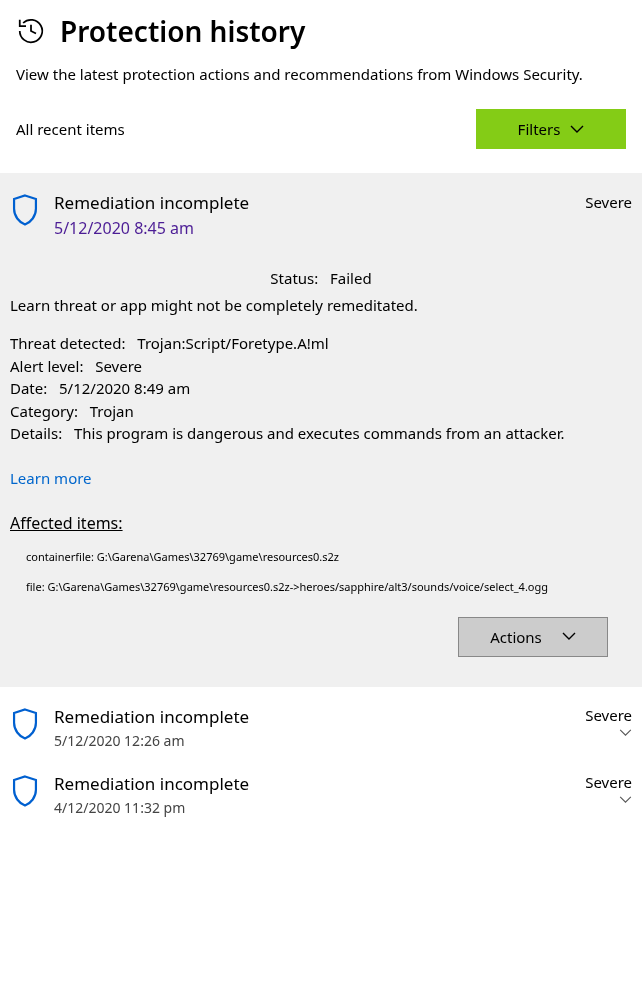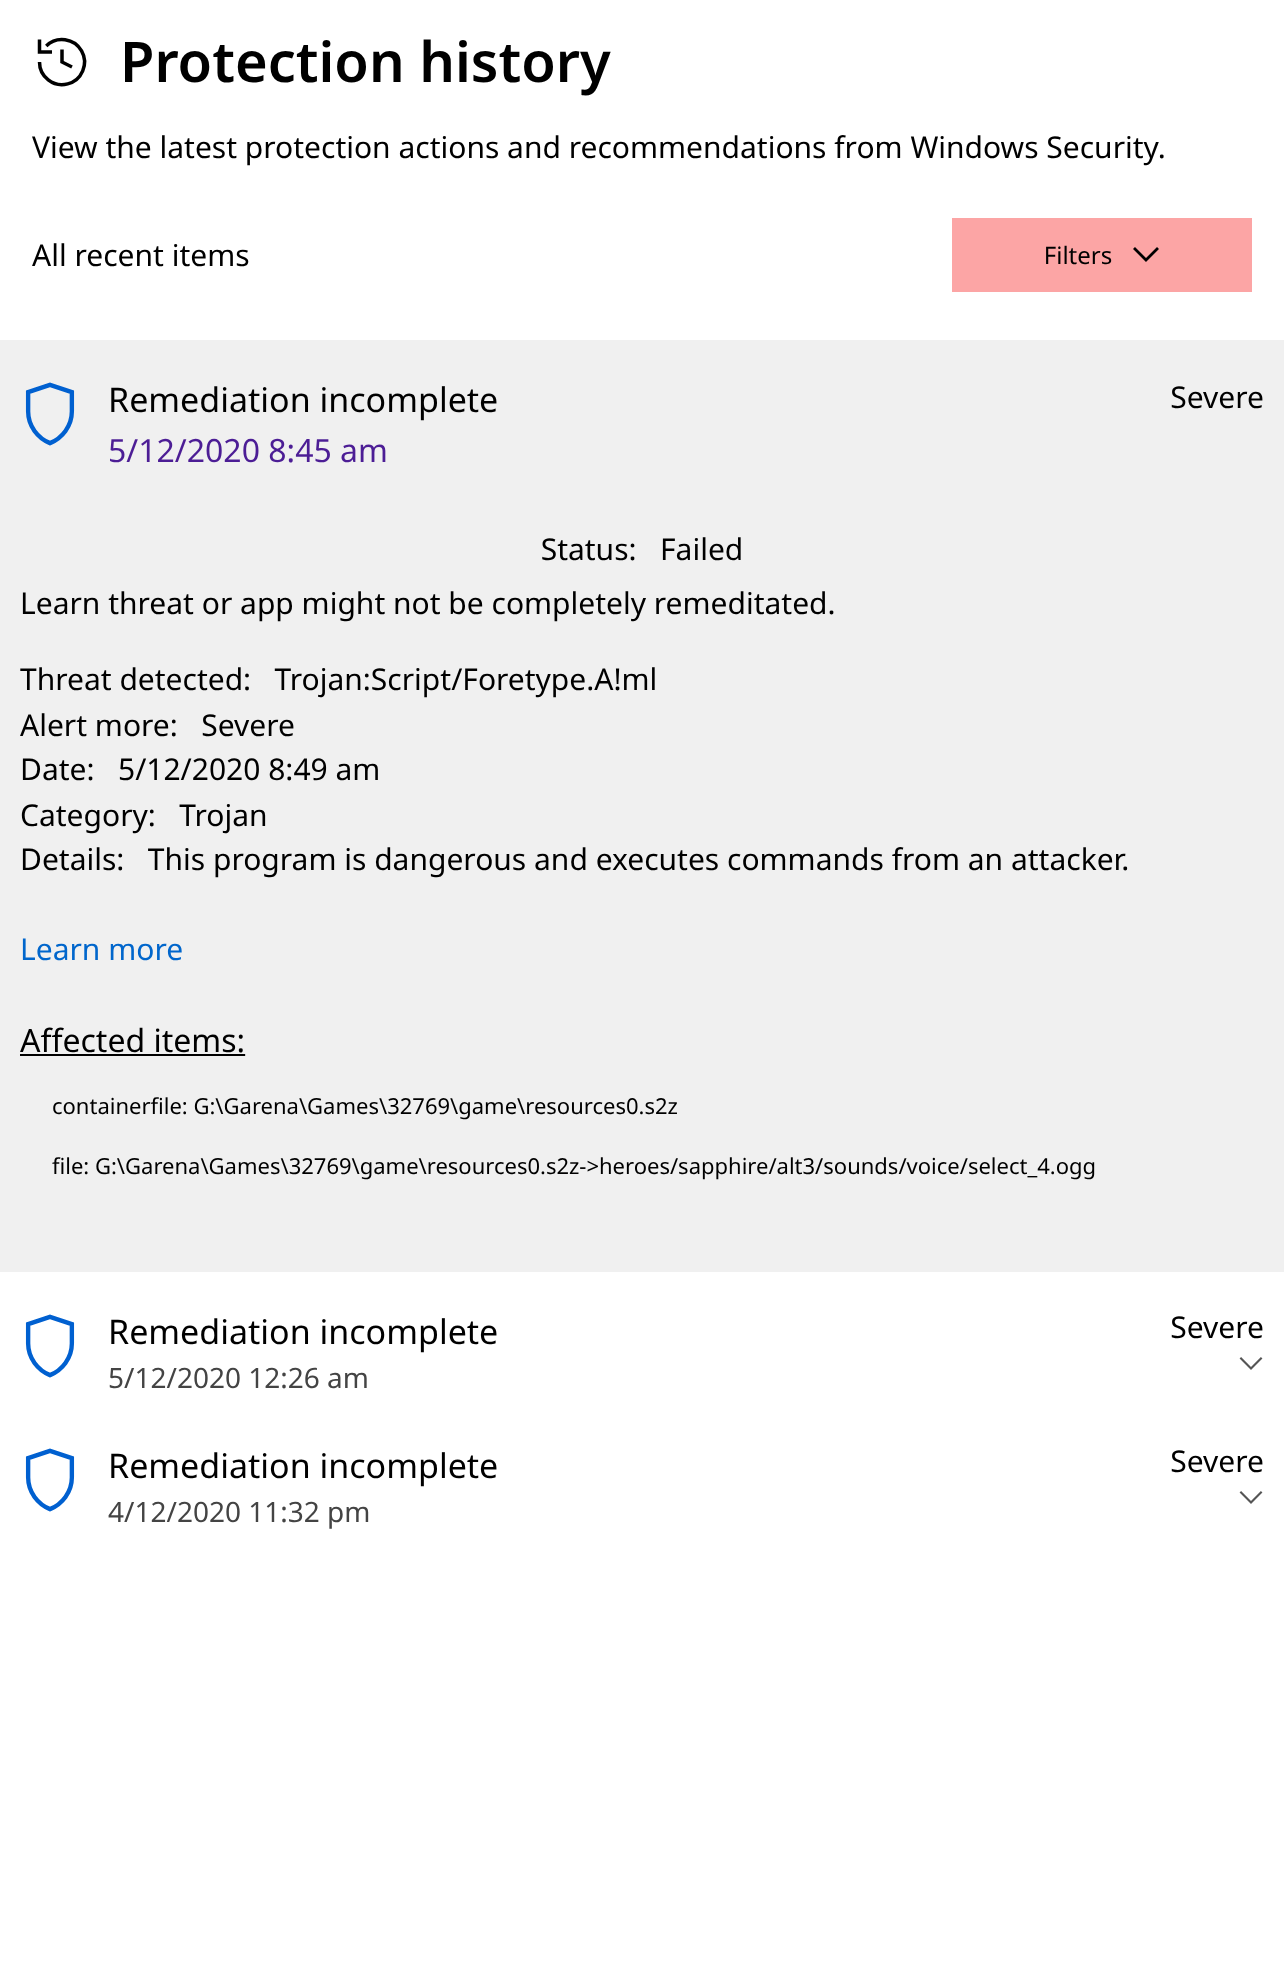--- a/index.html
+++ b/index.html
@@ -38,25 +38,25 @@
     display: flex;
     justify-content: space-between;
     align-items: center;
     padding: 0 16px;
     margin-bottom: 24px;
   }
   .toolbar-label {
     font-size: 15px;
   }
   .filters-btn {
-    background: #fca5a5;
+    background: #84cc16;
     border: none;
     padding: 10px 22px;
     font-family: inherit;
-    font-size: 12px;
+    font-size: 15px;
     cursor: pointer;
     display: flex;
     align-items: center;
     gap: 10px;
     width: 150px;
     justify-content: center;
   }
   .card {
     background: #f0f0f0;
     padding: 18px 10px 30px 10px;
@@ -214,21 +214,21 @@
       <span>Failed</span>
     </div>
     <div class="status-desc">Learn threat or app might not be completely remeditated.</div>
 
     <div class="detail-line">
       <span>Threat detected:</span>
       <span>&nbsp;</span>
       <span>Trojan:Script/Foretype.A!ml</span>
     </div>
     <div class="detail-line">
-      <span>Alert more:</span>
+      <span>Alert level:</span>
       <span>&nbsp;</span>
       <span>Severe</span>
     </div>
     <div class="detail-line">
       <span>Date:</span>
       <span>&nbsp;</span>
       <span>5/12/2020 8:49 am</span>
     </div>
     <div class="detail-line">
       <span>Category:</span>
@@ -240,20 +240,28 @@
       <span>&nbsp;</span>
       <span>This program is dangerous and executes commands from an attacker.</span>
     </div>
 
     <a class="learn-more">Learn more</a>
 
     <div class="affected-header">Affected items:</div>
     <div class="affected-item">containerfile: G:\Garena\Games\32769\game\resources0.s2z</div>
     <div class="affected-item">file: G:\Garena\Games\32769\game\resources0.s2z-&gt;heroes/sapphire/alt3/sounds/voice/select_4.ogg</div>
 
+    <div class="card-actions">
+      <button class="actions-btn">
+        <span>Actions</span>
+        <svg class="chevron" viewBox="0 0 14 9" fill="none" stroke="#000" stroke-width="1.4">
+          <polyline points="1 1 7 7 13 1"></polyline>
+        </svg>
+      </button>
+    </div>
   </div>
 </div>
 
 <div class="collapsed-row">
   <svg class="shield-icon" viewBox="0 0 24 28" fill="none" stroke="#0060d0" stroke-width="1.8">
     <path d="M12 2 L21 5 V13 C21 19 17 24 12 26 C7 24 3 19 3 13 V5 Z"></path>
   </svg>
   <div class="collapsed-titles">
     <div class="collapsed-title">Remediation incomplete</div>
     <div class="collapsed-time">5/12/2020 12:26 am</div>

